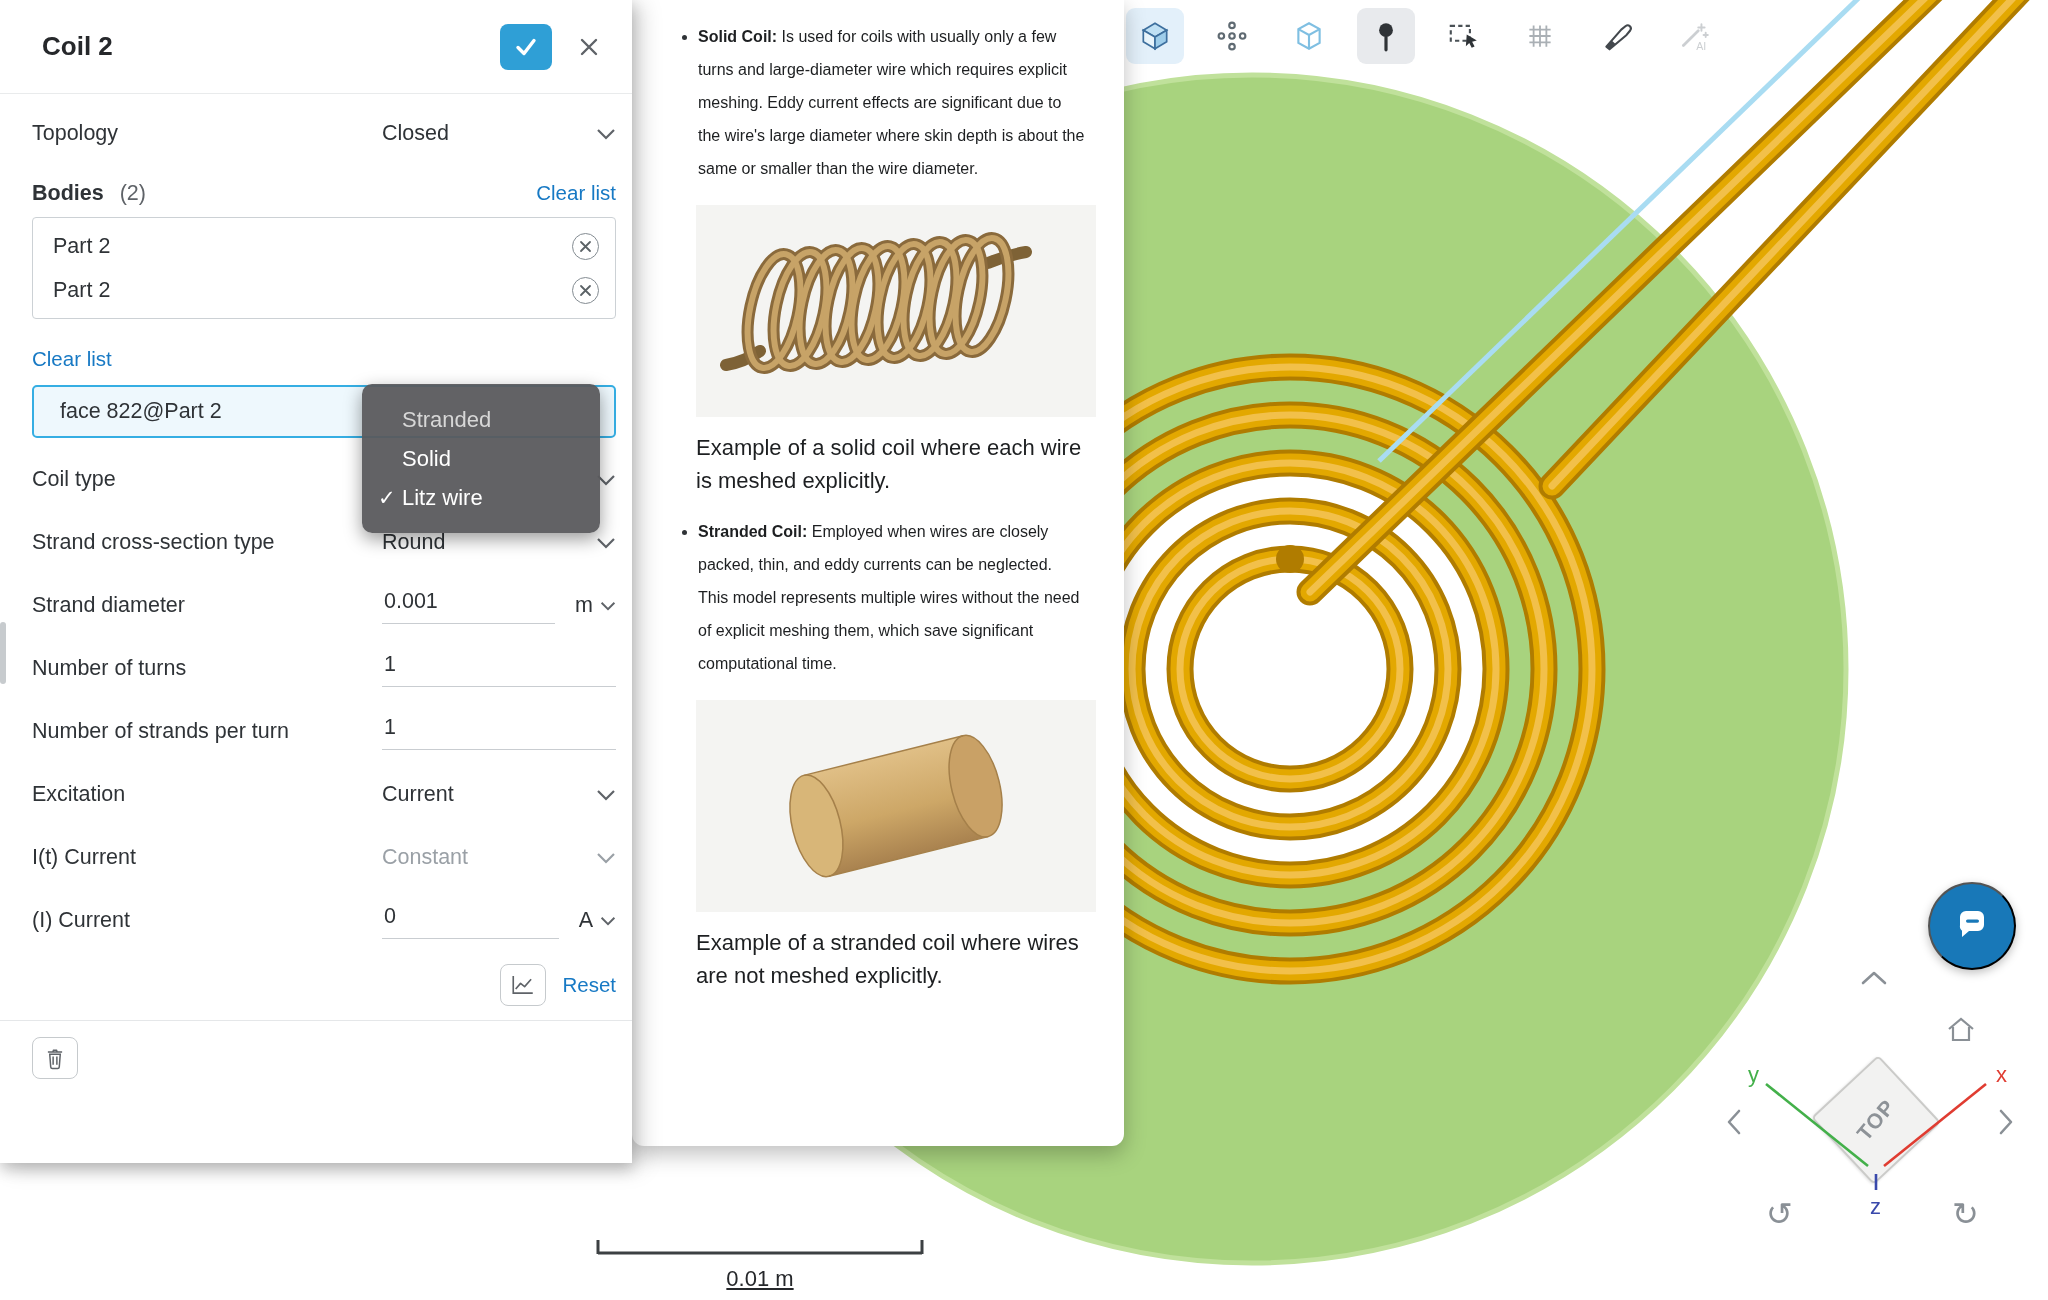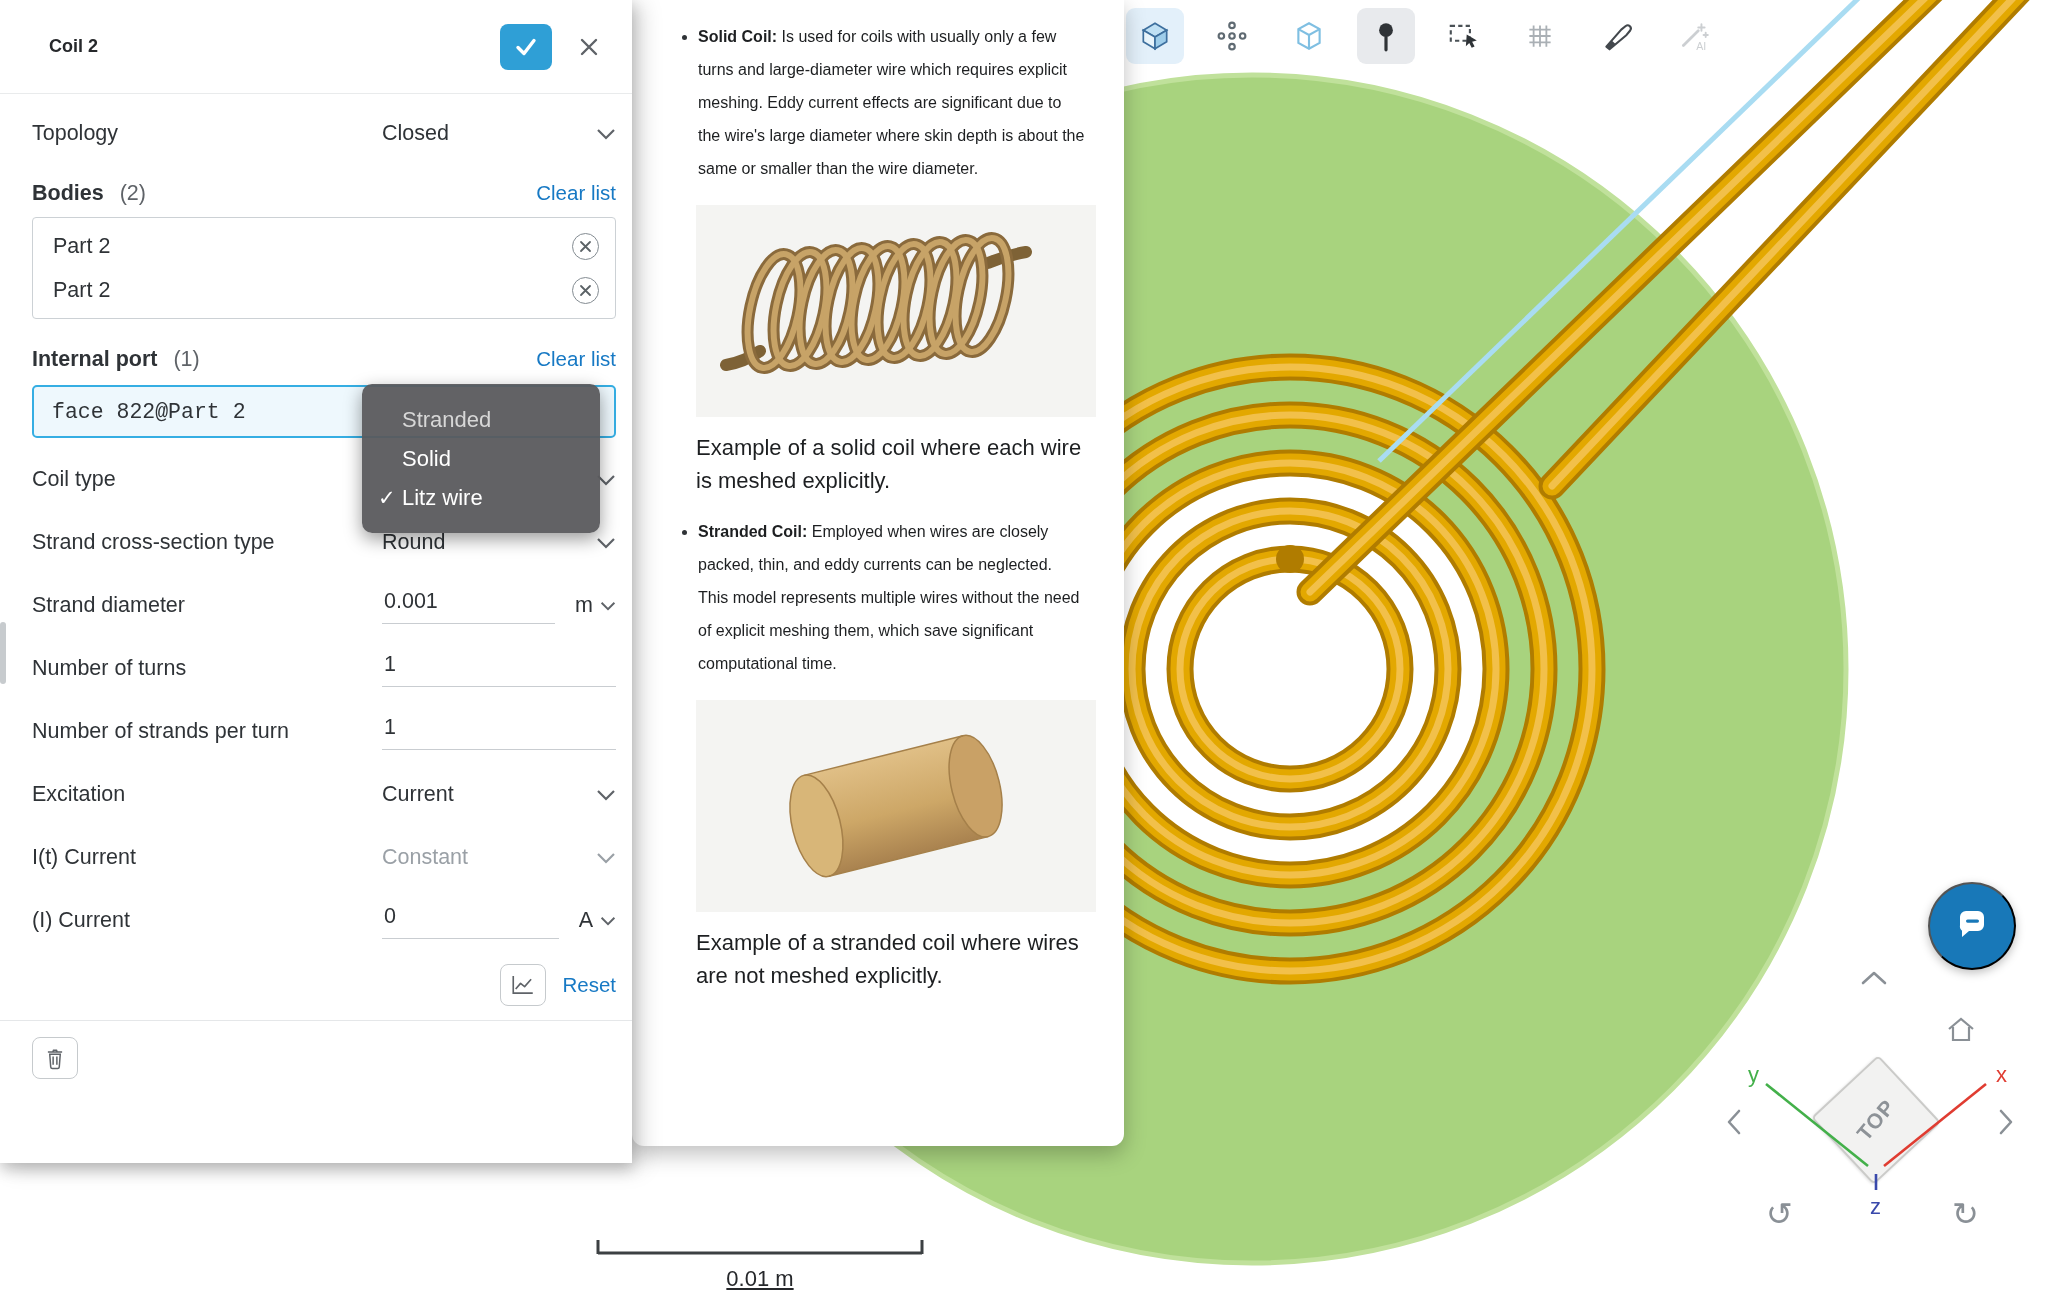--- a/index.html
+++ b/index.html
@@ -14,41 +14,41 @@
   .toolbar { position:absolute; left:1126px; top:8px; display:flex; gap:19px; z-index:15; }
   .tb { width:58px; height:56px; border-radius:9px; display:flex; align-items:center; justify-content:center; background:transparent; border:none; cursor:pointer; }
   .tb.view { background:#e3f0fa; }
   .tb.active { background:#e8eaed; }
   .tb.disabled { opacity:.5; }
 
   
   .left-panel { position:absolute; left:0; top:0; width:632px; height:1163px; background:#fff; z-index:30;
                 box-shadow:8px 4px 22px rgba(0,0,0,.18), 0 6px 14px rgba(0,0,0,.2); }
   .panel-header { height:94px; display:flex; align-items:center; padding:0 20px 0 42px; border-bottom:1px solid #e9ebec; }
-  .panel-title { font-size:18px; font-weight:bold; color:#26282b; flex:1;margin-left:7px; }
+  .panel-title { font-size:26px; font-weight:bold; color:#26282b; flex:1; }
   .btn-confirm { width:52px; height:46px; border:none; border-radius:8px; background:#2f9fd6; display:flex; align-items:center; justify-content:center; margin-right:14px; cursor:pointer; }
   .btn-cancel { width:46px; height:46px; border:none; border-radius:8px; background:#fff; display:flex; align-items:center; justify-content:center; cursor:pointer; }
   .panel-body { padding:8px 16px 0 32px; font-size:21.5px; }
   .row { display:flex; align-items:center; height:63px; }
   .lbl { width:350px; color:#2f3337; }
   .ctrl { flex:1; display:flex; align-items:center; justify-content:space-between; min-width:0; }
   .chev { flex:none; }
   .fieldline { flex:1; border-bottom:1.5px solid #c9cdd1; padding:2px 2px 9px; }
   .unit { display:flex; align-items:center; gap:7px; margin-left:20px; }
   .muted { color:#9aa0a6; }
   .list-head { display:flex; align-items:center; height:48px; margin-top:4px; }
   .list-head .head-left { flex:1; display:flex; align-items:center; gap:16px; }
   .bold { font-weight:bold; }
   .count { color:#5f6368; }
   .link { color:#1779c4; font-size:20.5px; text-decoration:none; cursor:pointer; }
   .bodies-box { border:1.5px solid #ccd1d5; border-radius:4px; padding:6px 0; margin-bottom:16px; }
   .body-item { height:44px; display:flex; align-items:center; padding:0 16px 0 20px; }
   .body-item span { flex:1; }
   .remove-chip { width:27px; height:27px; border:1.5px solid #848c92; border-radius:50%; background:#fff; display:flex; align-items:center; justify-content:center; cursor:pointer; }
-  .port-input { height:53px; border:2px solid #35aee3; background:#eef8fd; border-radius:5px; display:flex; align-items:center; padding:0 18px; margin:2px 0 10px;font-family:Liberation Mono, monospace; }
+  .port-input { height:53px; border:2px solid #35aee3; background:#eef8fd; border-radius:5px; display:flex; align-items:center; padding:0 26px; margin:2px 0 10px; }
   .reset-row { display:flex; align-items:center; justify-content:flex-end; gap:16px; height:66px; }
   .icon-btn { width:46px; height:42px; border:1.5px solid #c6cacd; border-radius:8px; background:#fff; display:flex; align-items:center; justify-content:center; cursor:pointer; }
   .panel-divider { border-top:1px solid #e5e7e9; margin:2px -16px 0 -32px; }
   .trash-row { padding:16px 0 0; }
   .edge-scroll { position:absolute; left:0; top:622px; width:6px; height:62px; background:#c7cbce; border-radius:3px; z-index:35; }
 
   
   .coil-dropdown { position:absolute; left:362px; top:384px; width:238px; background:rgba(90,90,93,.95); border-radius:10px;
                    padding:16px 0; z-index:60; box-shadow:0 6px 18px rgba(0,0,0,.4); }
   .dd-item { height:39px; display:flex; align-items:center; color:#fff; font-size:22px; cursor:pointer; }
@@ -285,24 +285,20 @@
           <span>Part 2</span>
           <button class="remove-chip">
             <svg width="13" height="13" viewBox="0 0 13 13">
                 <path d="M2 2l9 9M11 2l-9 9" stroke="#5b6266" stroke-width="1.8" stroke-linecap="round"></path>
               </svg>
           </button>
         </div>
       </div>
 
       <div class="list-head">
-        <div class="head-left">
-          <span class="bold">Internal port</span>
-          <span class="count">(1)</span>
-        </div>
         <a class="link">Clear list</a>
       </div>
 
       <div class="port-input">
         <span>face 822@Part 2</span>
       </div>
 
       <div class="row">
         <span class="lbl">Coil type</span>
         <div class="ctrl">

